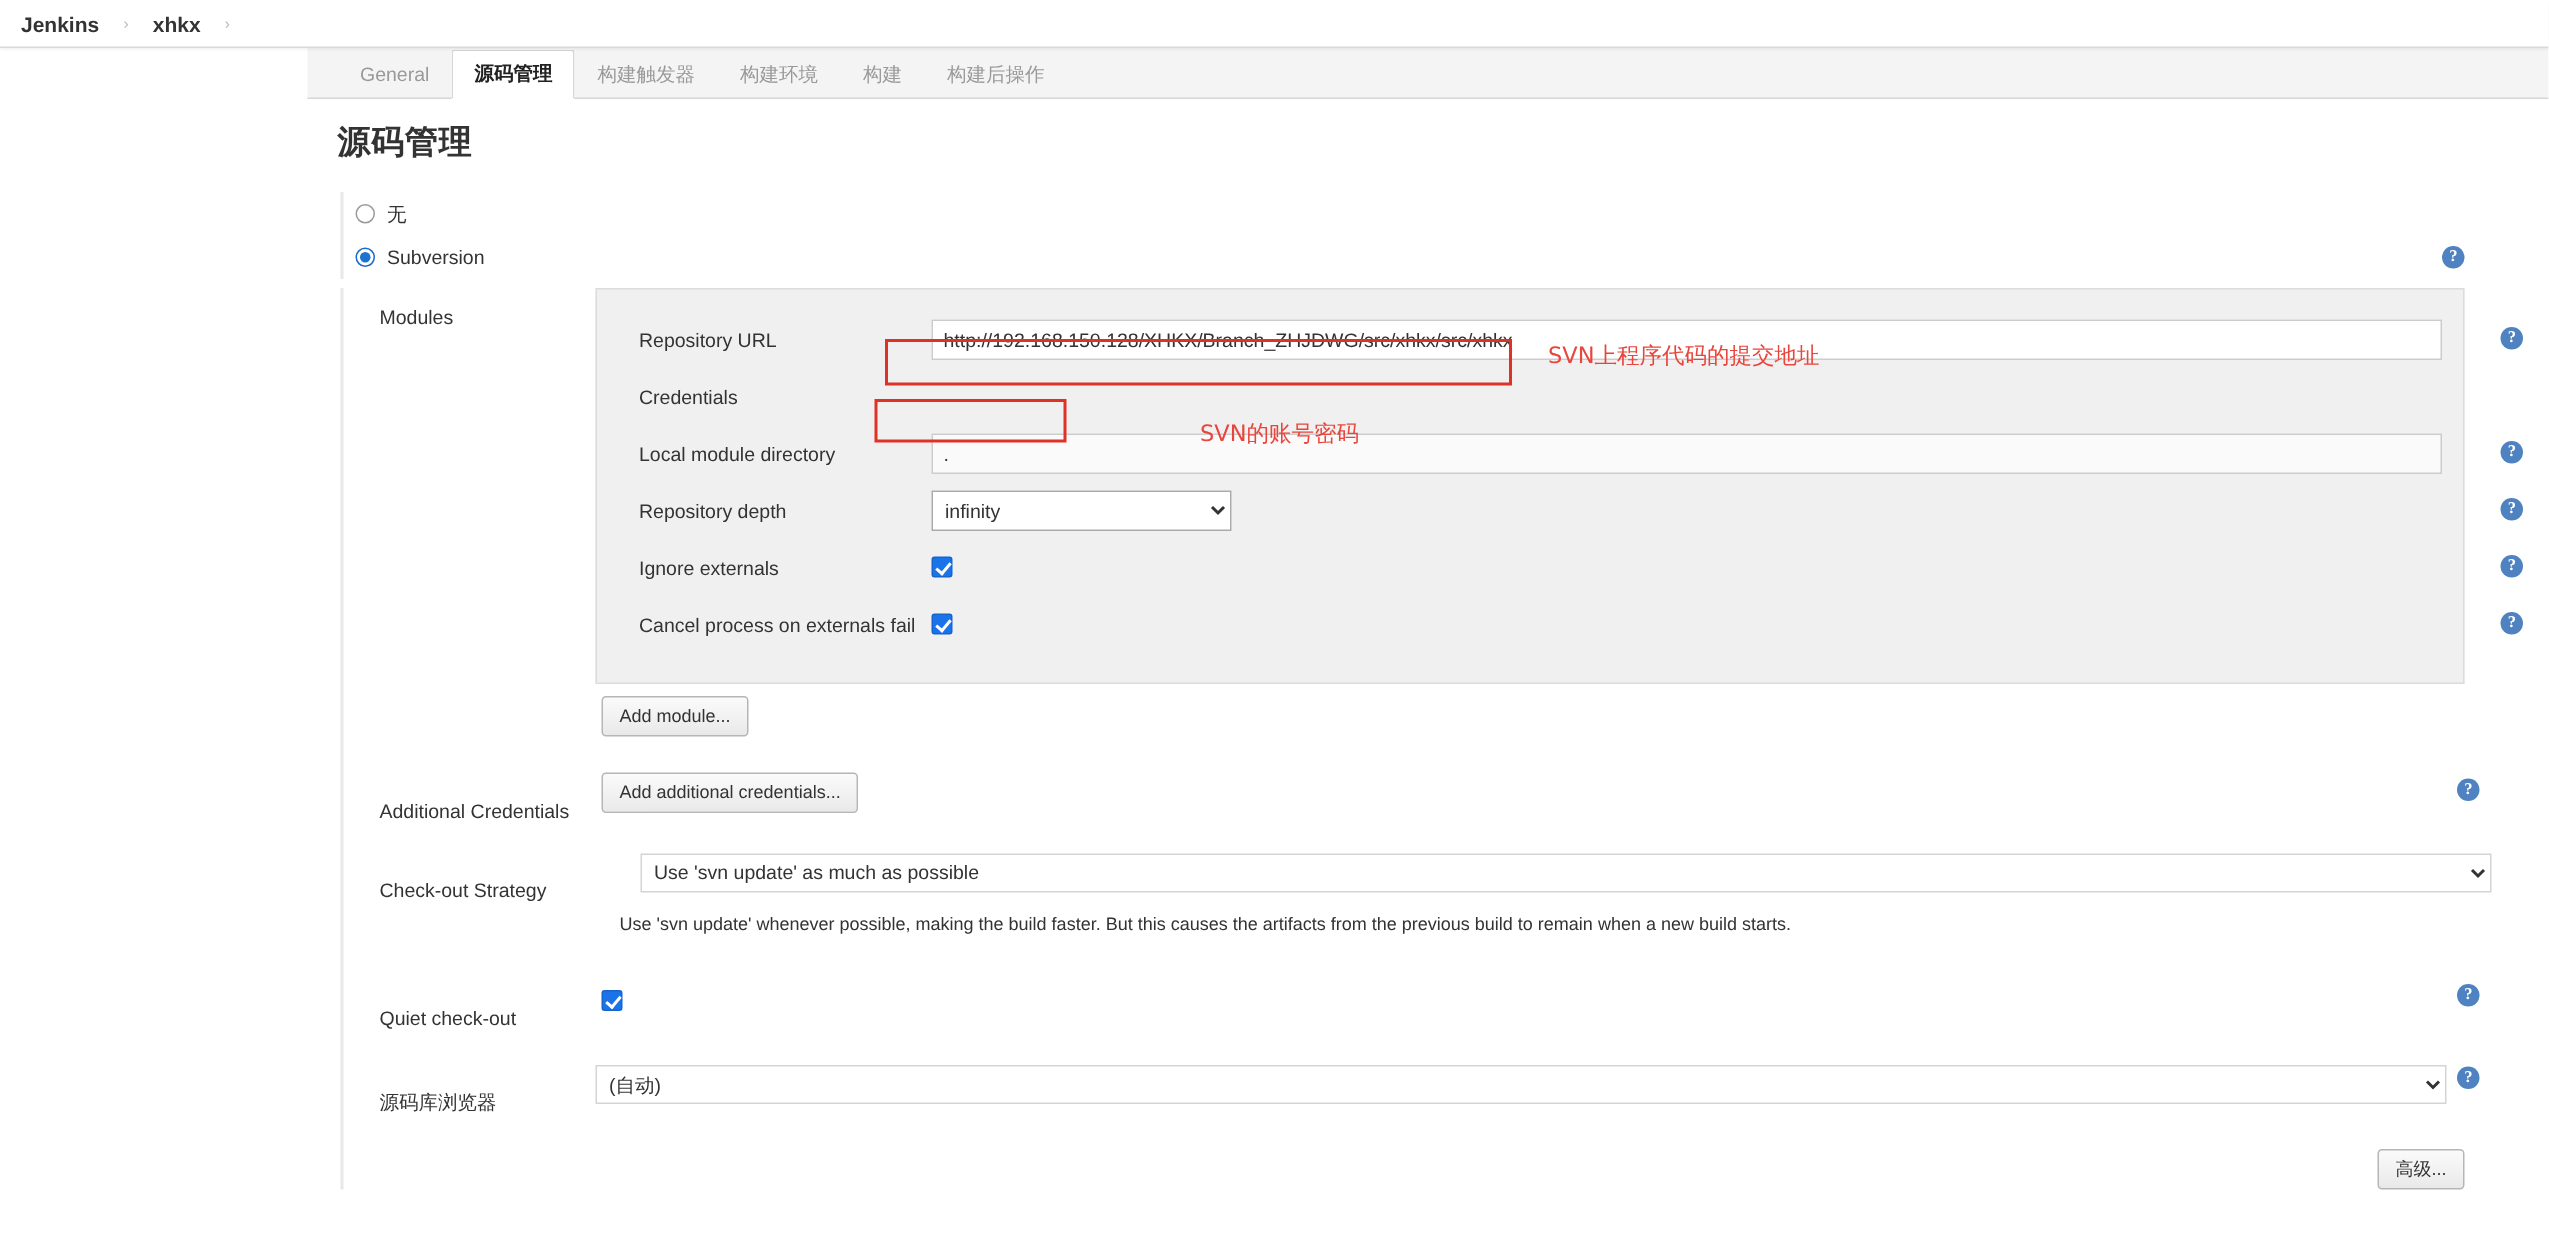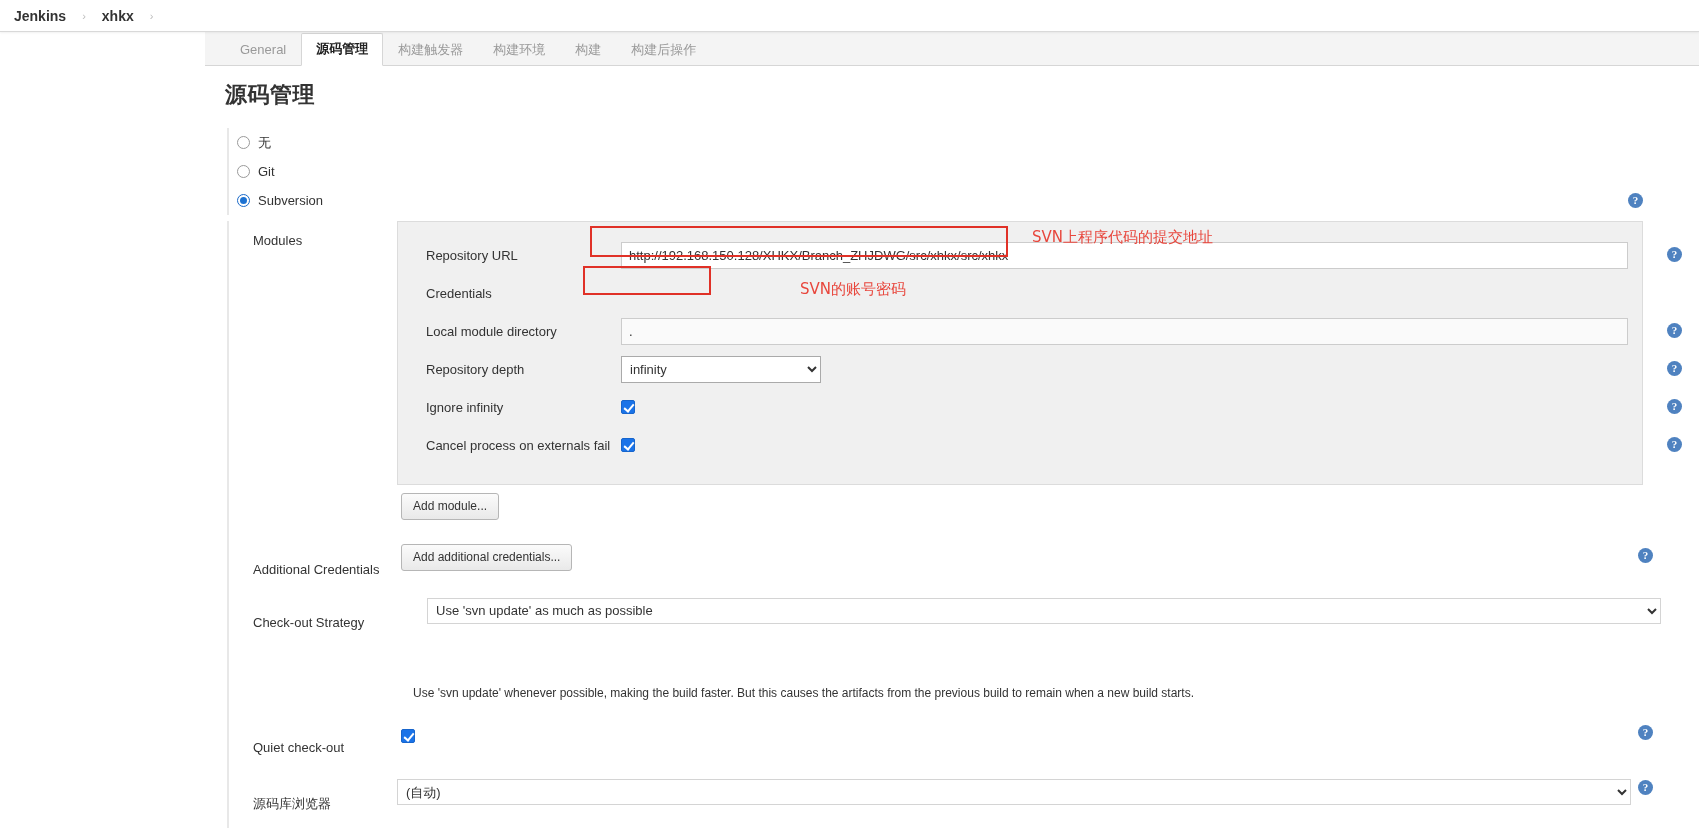--- a/index.html
+++ b/index.html
@@ -349,24 +349,20 @@
     </div>
 
     <h1 class="section-title">源码管理</h1>
 
     <div class="scm-radios">
       <div class="radio-row">
         <span class="radio"></span>
         <span class="radio-label">无</span>
       </div>
       <div class="radio-row">
-        <span class="radio"></span>
-        <span class="radio-label">Git</span>
-      </div>
-      <div class="radio-row">
         <span class="radio checked"></span>
         <span class="radio-label">Subversion</span>
         <span class="help help-abs" style="right:56px; top:7px;">?</span>
       </div>
     </div>
 
     <div class="svn-block">
 
       <div class="modules-wrap">
         <div class="modules-label">Modules</div>
@@ -396,21 +392,21 @@
             <div class="m-label">Repository depth</div>
             <div class="m-field">
               <select class="sel" style="width:200px;">
                 <option>infinity</option>
               </select>
             </div>
             <span class="help help-abs" style="right:-40px; top:11px;">?</span>
           </div>
 
           <div class="m-row">
-            <div class="m-label">Ignore infinity</div>
+            <div class="m-label">Ignore externals</div>
             <div class="m-field">
               <span class="checkbox"></span>
             </div>
             <span class="help help-abs" style="right:-40px; top:11px;">?</span>
           </div>
 
           <div class="m-row">
             <div class="m-label">Cancel process on externals fail</div>
             <div class="m-field">
               <span class="checkbox"></span>
@@ -435,21 +431,21 @@
       <div class="row" style="margin-top:14px;">
         <div class="row-label">Check-out Strategy</div>
         <div style="flex:1; padding-right:68px;">
           <select class="sel plain" style="width:100%;margin-left:30px;">
             <option>Use 'svn update' as much as possible</option>
           </select>
         </div>
       </div>
       <div class="row" style="min-height:30px; align-items:flex-start;">
         <div style="flex:0 0 160px;"></div>
-        <div class="hint" style="padding-top:8px;margin-top:48px;">Use 'svn update' whenever possible, making the build faster. But this causes the artifacts from the previous build to remain when a new build starts.</div>
+        <div class="hint" style="padding-top:8px;">Use 'svn update' whenever possible, making the build faster. But this causes the artifacts from the previous build to remain when a new build starts.</div>
       </div>
 
       <div class="row" style="margin-top:16px;">
         <div class="row-label">Quiet check-out</div>
         <span class="checkbox" style="margin-left:4px;"></span>
         <span class="help help-abs" style="right:46px; top:9px;">?</span>
       </div>
 
       <div class="row" style="margin-top:16px;">
         <div class="row-label">源码库浏览器</div>

